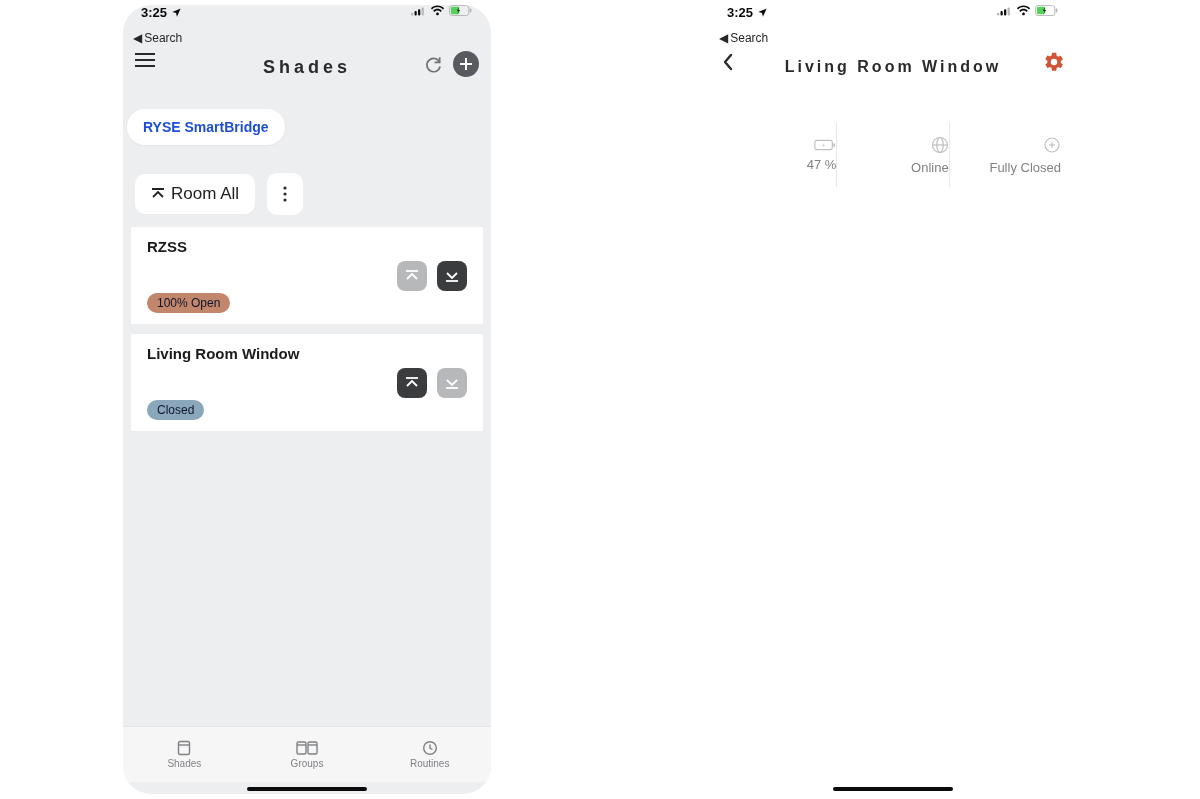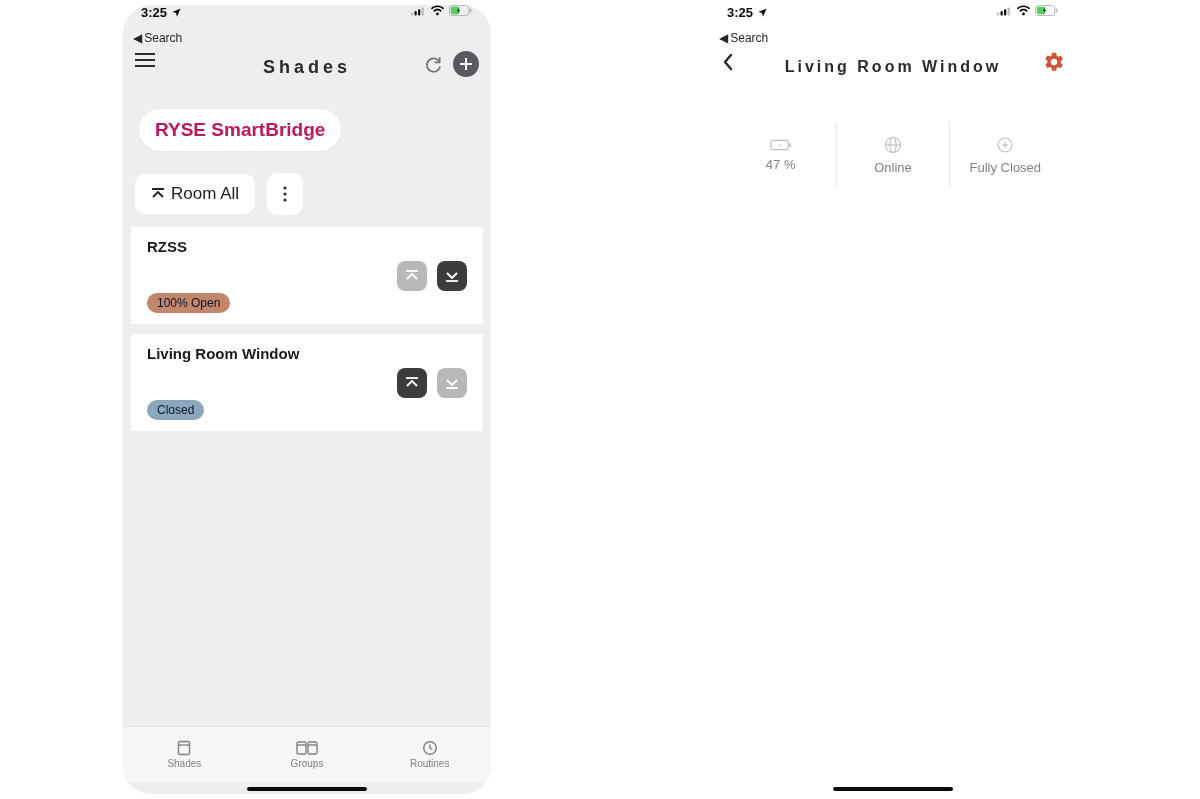--- a/index.html
+++ b/index.html
@@ -30,21 +30,21 @@
   
   .header { position: absolute; left: 0; right: 0; top: 44px; height: 36px; display: flex; align-items: center; justify-content: center; }
   .title { font-size: 18px; font-weight: 700; letter-spacing: 4px; color: #2a2a2a; }
   .hdr-left { position: absolute; left: 12px; top: 4px; }
   .hdr-right { position: absolute; right: 12px; top: 2px; display: flex; align-items: center; gap: 10px; }
 
   .icon-circle { width: 26px; height: 26px; border-radius: 50%; background: #575a5f; color: #fff; display:flex; align-items:center; justify-content:center; font-size:18px; font-weight:400; }
   .icon-refresh, .icon-hamburger, .icon-back, .icon-gear { display:inline-flex; align-items:center; justify-content:center; }
 
   
-  .chip { position: absolute; left: 16px; top: 104px; background:#fff; border-radius: 22px; padding: 10px 16px; font-size: 19px; font-weight: 700; color: #be185d; box-shadow: 0 1px 2px rgba(0,0,0,0.04); }
+  .chip { position: absolute; left: 4px; top: 104px; background:#fff; border-radius: 22px; padding: 10px 16px; font-size: 14px; font-weight: 700; color: #1d4ed8; box-shadow: 0 1px 2px rgba(0,0,0,0.04); }
 
   
   .bulk-row { position: absolute; left: 12px; top: 168px; display:flex; gap: 12px; align-items:center; }
   .btn-pill { background:#fff; border-radius: 10px; padding: 10px 16px; display:flex; align-items:center; gap:6px; font-size:17px; color:#222; border: none; }
   .btn-dots { background:#fff; border-radius: 10px; width:36px; height:42px; display:flex; align-items:center; justify-content:center; border:none; }
 
   
   .cards { position: absolute; left: 8px; right: 8px; top: 222px; display:flex; flex-direction:column; gap: 10px; }
   .card { background:#fff; border-radius: 2px; padding: 11px 16px; display:flex; align-items:center; justify-content:space-between; }
   .card-left { display:flex; flex-direction:column; gap:6px; align-items:flex-start; }
@@ -60,21 +60,21 @@
   
   .tabbar { position:absolute; left:0; right:0; bottom: 12px; height: 56px; background:#f6f6f7; border-top: 1px solid #e5e5e8; display:flex; }
   .tab { flex:1; display:flex; flex-direction:column; align-items:center; justify-content:center; gap:2px; color:#7f8185; font-size:10px; }
   .home-indicator { position:absolute; bottom:3px; left:50%; transform:translateX(-50%); width:120px; height:4px; background:#0a0a0a; border-radius:3px; }
 
   
   .phone.right { background:#ffffff; }
   .detail-title { font-size: 16px; font-weight: 700; letter-spacing: 3px; color:#2a2a2a; }
 
   .stats-row { position:absolute; left:16px; right:16px; top: 118px; height: 64px; display:flex; }
-  .stat { flex:1; display:flex; flex-direction:column; align-items:center; justify-content:center; gap:6px; color:#808285; font-size:13px; }
+  .stat { flex:1; display:flex; flex-direction:column; align-items:flex-end; justify-content:center; gap:6px; color:#808285; font-size:13px; }
   .stat + .stat { border-left: 1px solid #e6e7e9; }
   .stat svg { opacity: .65; }
 
   .shade-area { position:absolute; left:0; right:0; top: 195px; bottom:30px; background:#edeef0; overflow:hidden; }
   .shade-window { position:absolute; left:85px; right:85px; top:10px; bottom:0px;}
   .shade-bg { position:absolute; left:0; right:0; top:0; height:493px; background:#ffffff; border-radius:6px; }
   .shade-fill { position:absolute; left:0; right:0; top:0; height:395px; background:#c37f6c; border-radius:6px 6px 0 0; }
   .shade-handle { position:absolute; left:50%; transform:translateX(-50%); top:388px; width:60px; height:11px; background:#fff; border-radius:6px; box-shadow: 0 1px 2px rgba(0,0,0,.08); }
 
   .toast { position:absolute; left:50%; transform:translateX(-50%); top: 524px; background:#3d3e40; color:#fff; font-size:16px; padding: 10px 18px; border-radius: 10px; white-space:nowrap; }

